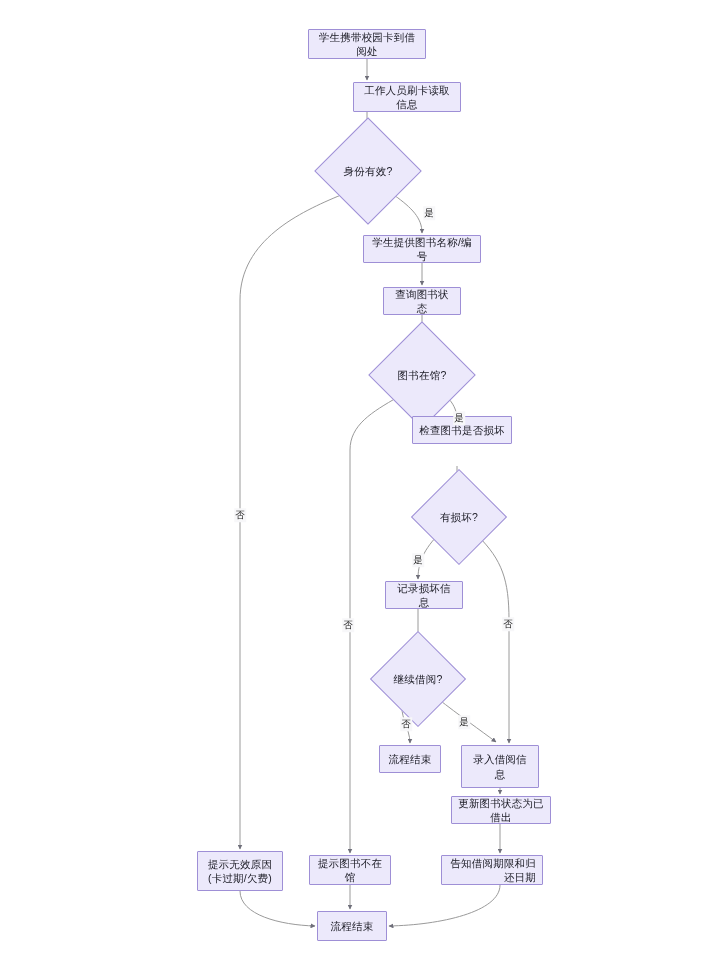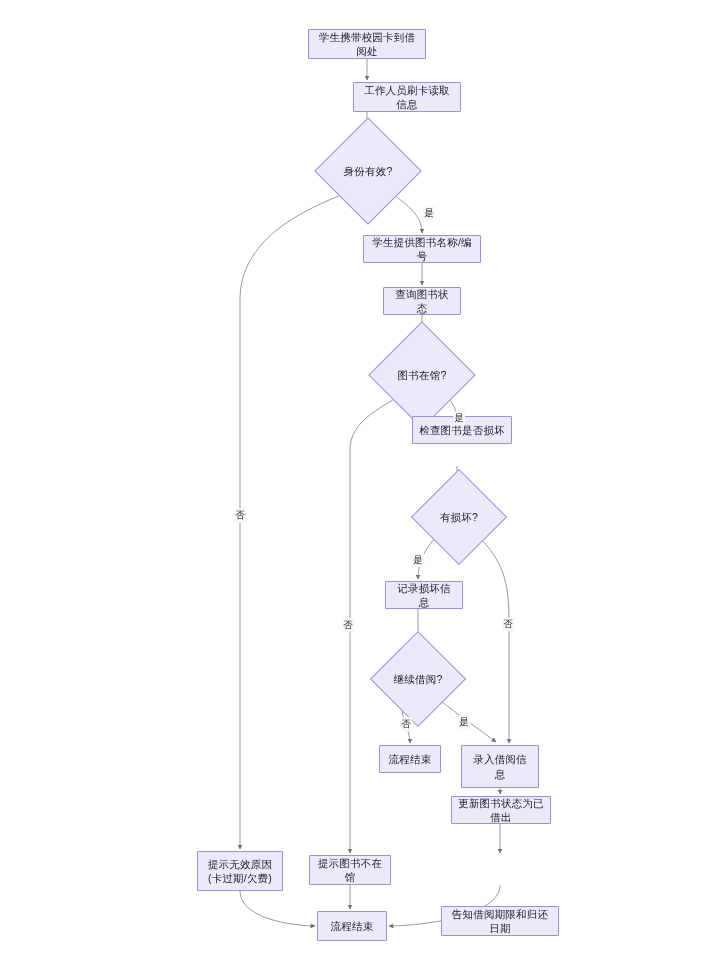--- a/index.html
+++ b/index.html
@@ -176,21 +176,21 @@
       <div class="node rect" style="left: 451px; top: 796px; width: 100px; height: 28px;">
         <span class="label">更新图书状态为已借出</span>
       </div>
       <div class="node rect" style="left: 197px; top: 851px; width: 86px; height: 40px;">
         <span class="label">提示无效原因
 (卡过期/欠费)</span>
       </div>
       <div class="node rect" style="left: 309px; top: 855px; width: 82px; height: 30px;">
         <span class="label">提示图书不在馆</span>
       </div>
-      <div class="node rect" style="left: 441px; top: 906px; width: 118px; height: 30px;">
+      <div class="node rect" style="left: 441px; top: 855px; width: 102px; height: 30px; text-align: right;">
         <span class="label">告知借阅期限和归还日期</span>
       </div>
       <div class="node rect" style="left: 317px; top: 911px; width: 70px; height: 30px;">
         <span class="label">流程结束</span>
       </div>
     </div>
   <div id="edge-labels">
       <div class="edge-label" style="left: 429px; top: 213px;">是</div>
       <div class="edge-label" style="left: 240px; top: 515px;">否</div>
       <div class="edge-label" style="left: 459px; top: 418px;">是</div>

